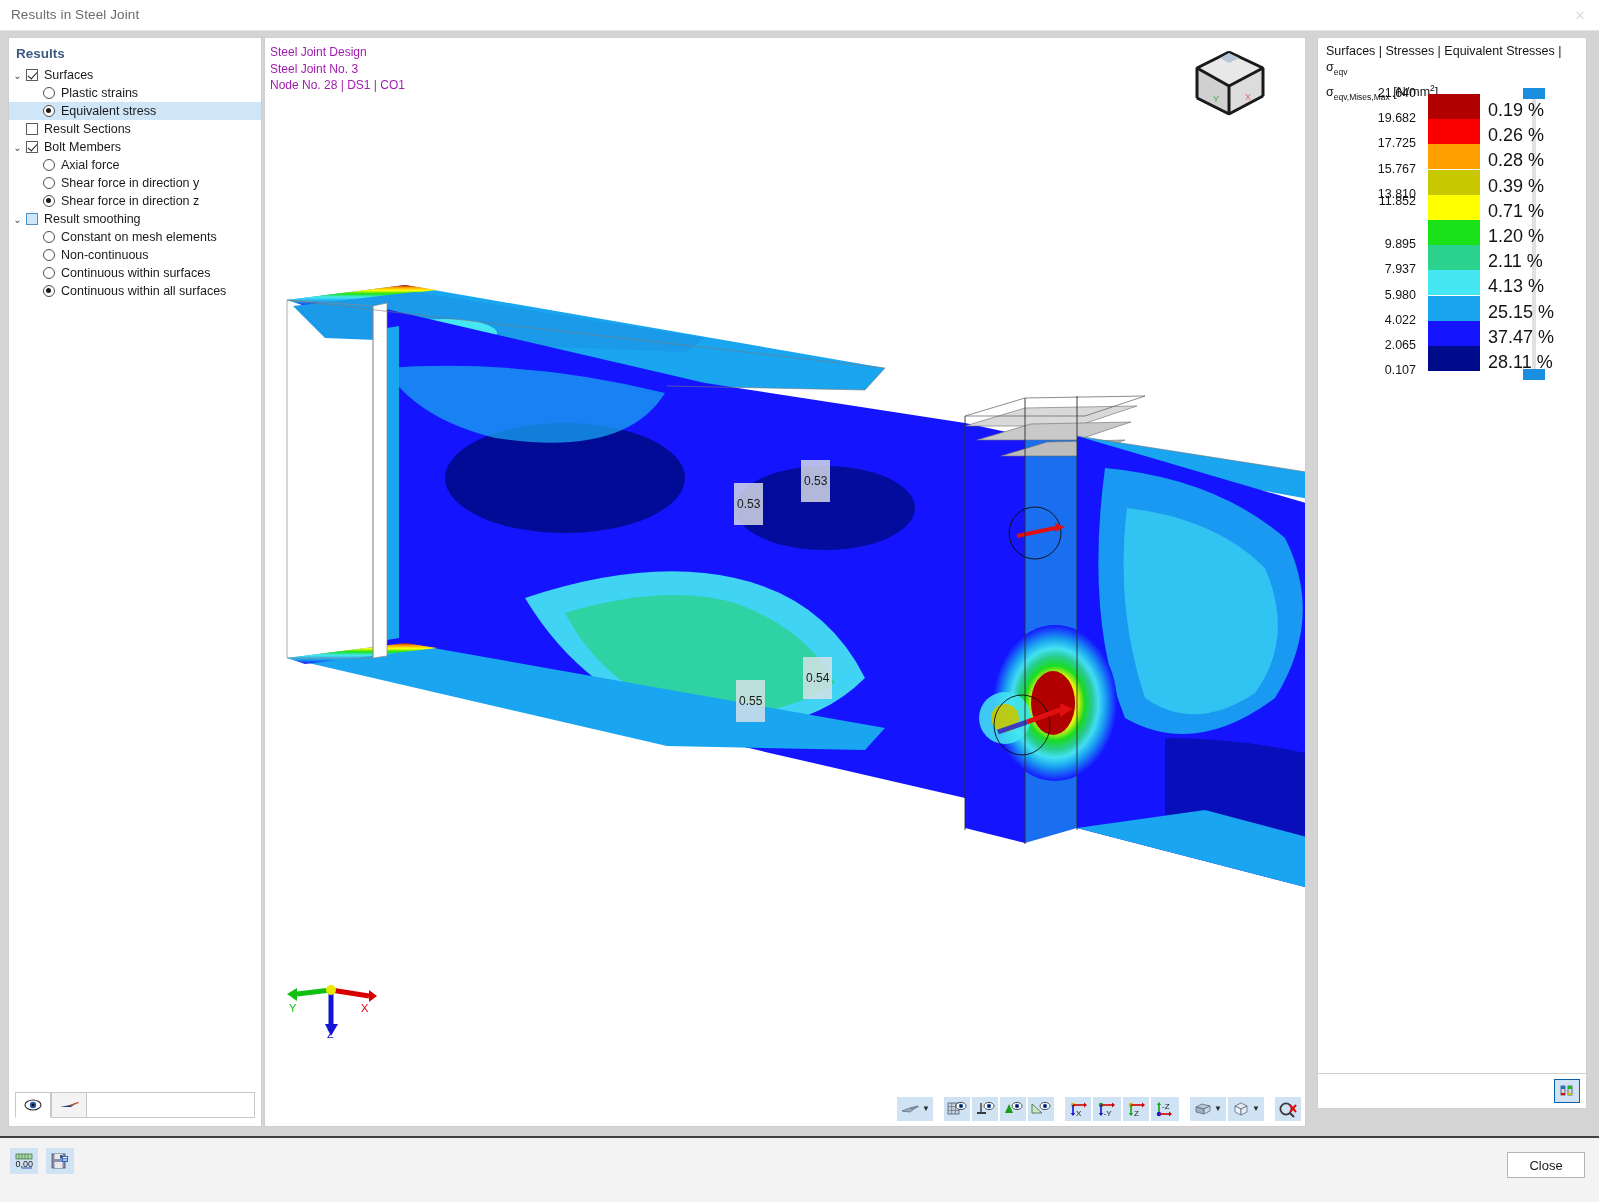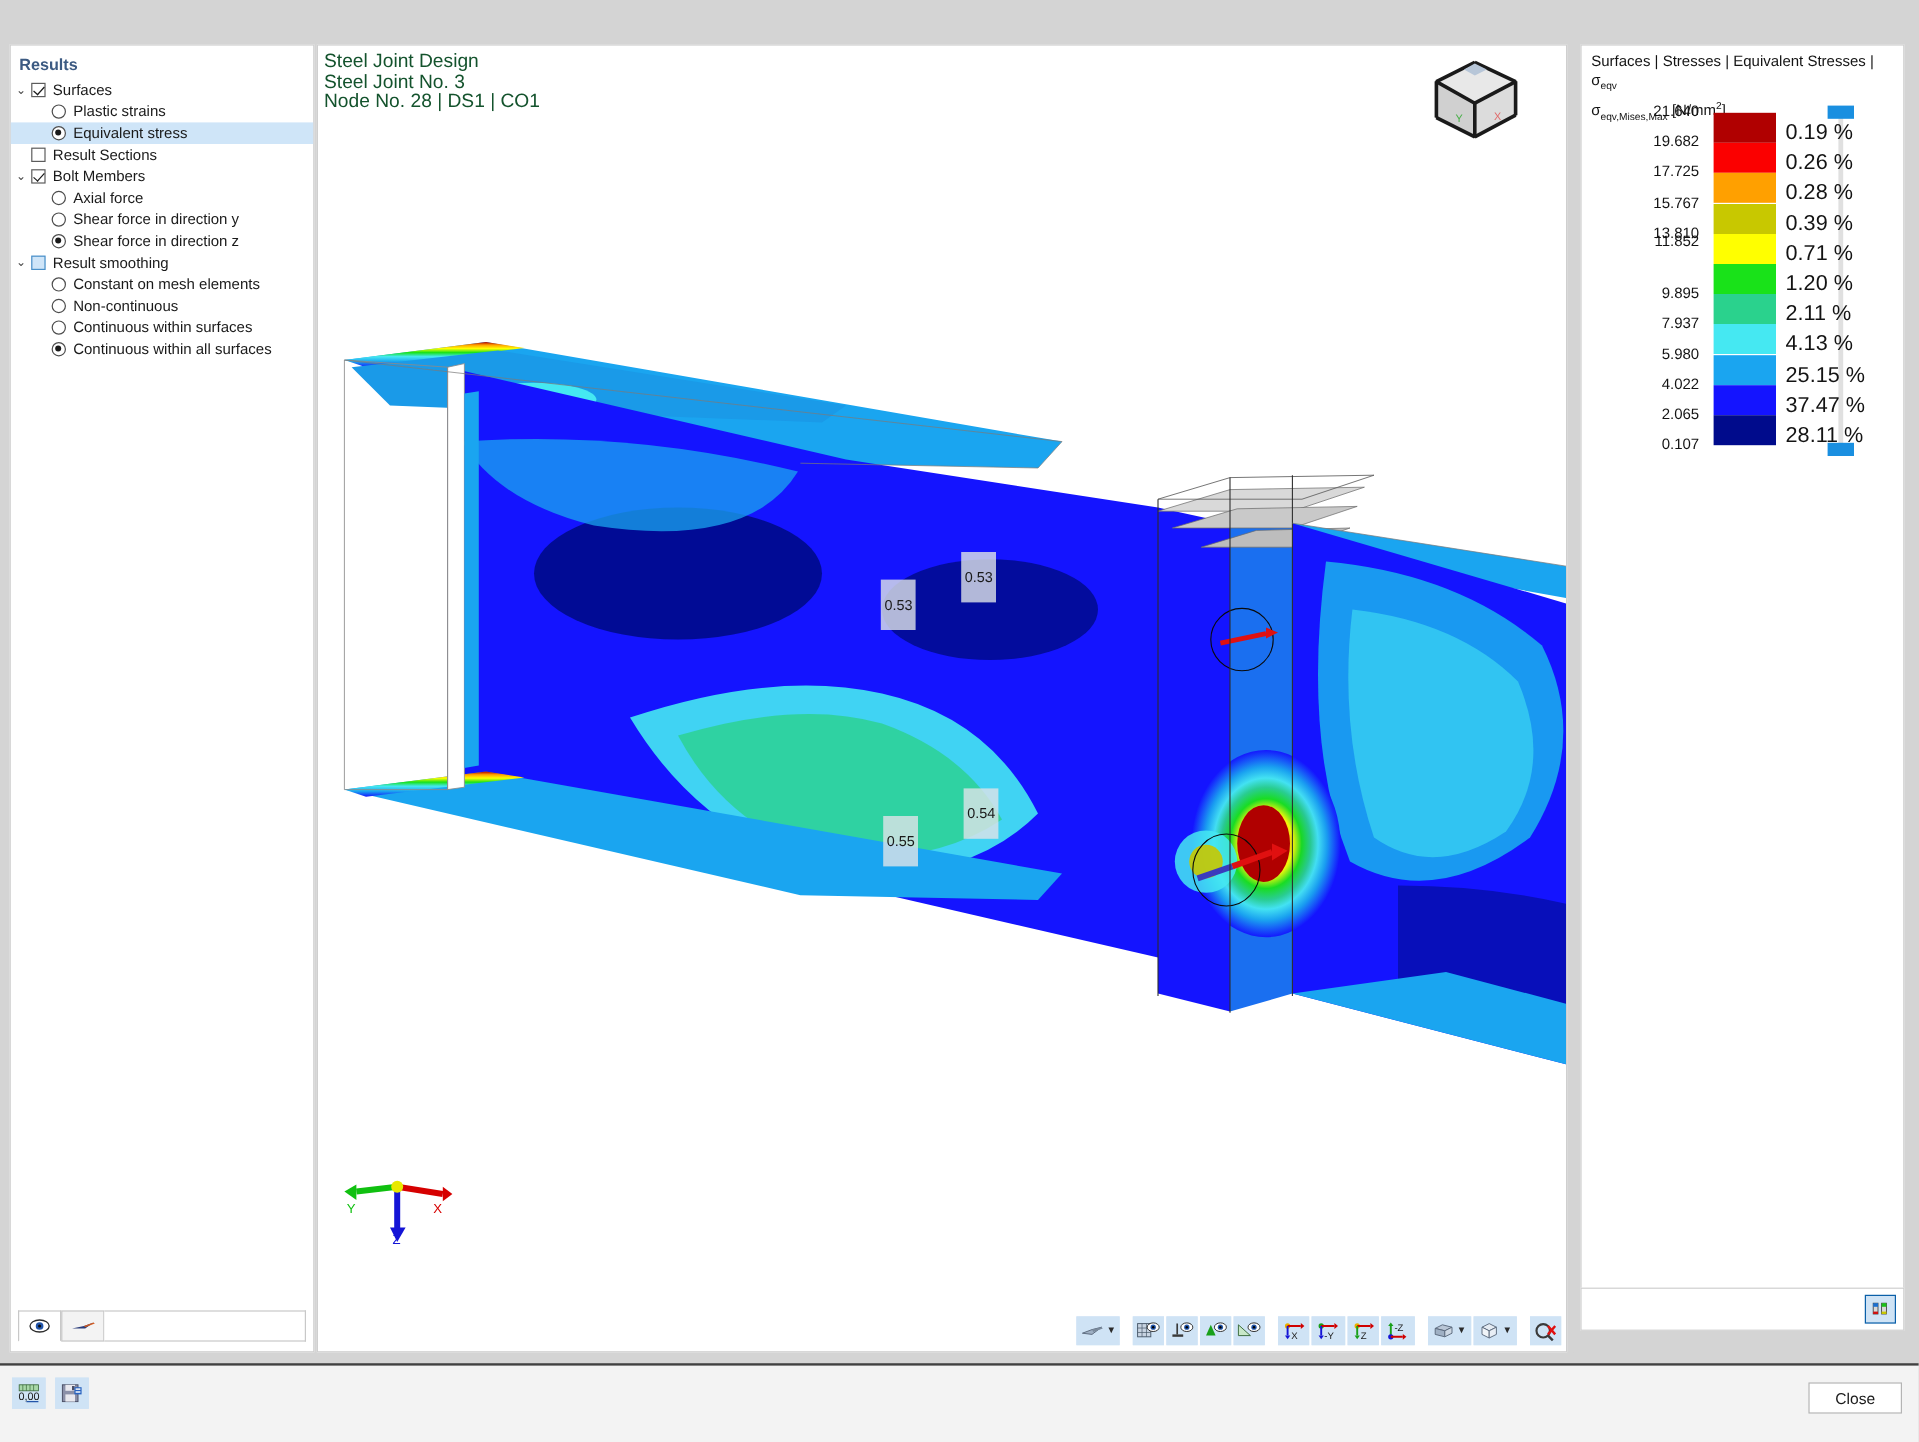--- a/index.html
+++ b/index.html
@@ -117,21 +117,21 @@
   
   #viewport {
     position: absolute; left: 264px; top: 6px;
     width: 1042px; height: 1090px;
     background: #ffffff;
     border: 1px solid #cfcfcf;
     overflow: hidden;
   }
   #vp-caption {
     position: absolute; left: 5px; top: 6px;
-    font-size: 16px; color: #14532d; line-height: 16.5px;
+    font-size: 12px; color: #a21caf; line-height: 16.5px;
     white-space: pre;
   }
 
   
   #viewcube { position: absolute; right: 34px; top: 8px; }
 
   
   #triad { position: absolute; left: 18px; bottom: 82px; }
 
   
@@ -240,20 +240,24 @@
     font-size: 13px; color: #1a1a1a;
     display: flex; align-items: center; justify-content: center;
     font-family: "Liberation Sans", sans-serif;
   }
 </style>
 </head>
 <body>
 
 <div id="app">
 
+  <div id="titlebar">
+    <div id="title-text">Results in Steel Joint</div>
+    <div id="win-close">✕</div>
+  </div>
 
   <div id="content">
 
     <div id="tree-panel">
       <div id="tree-head">Results</div>
       <div id="tree">
           <div class="trow">
             <span class="chev">⌄</span>
             <span class="cb checked"></span>
             <span>Surfaces</span>

